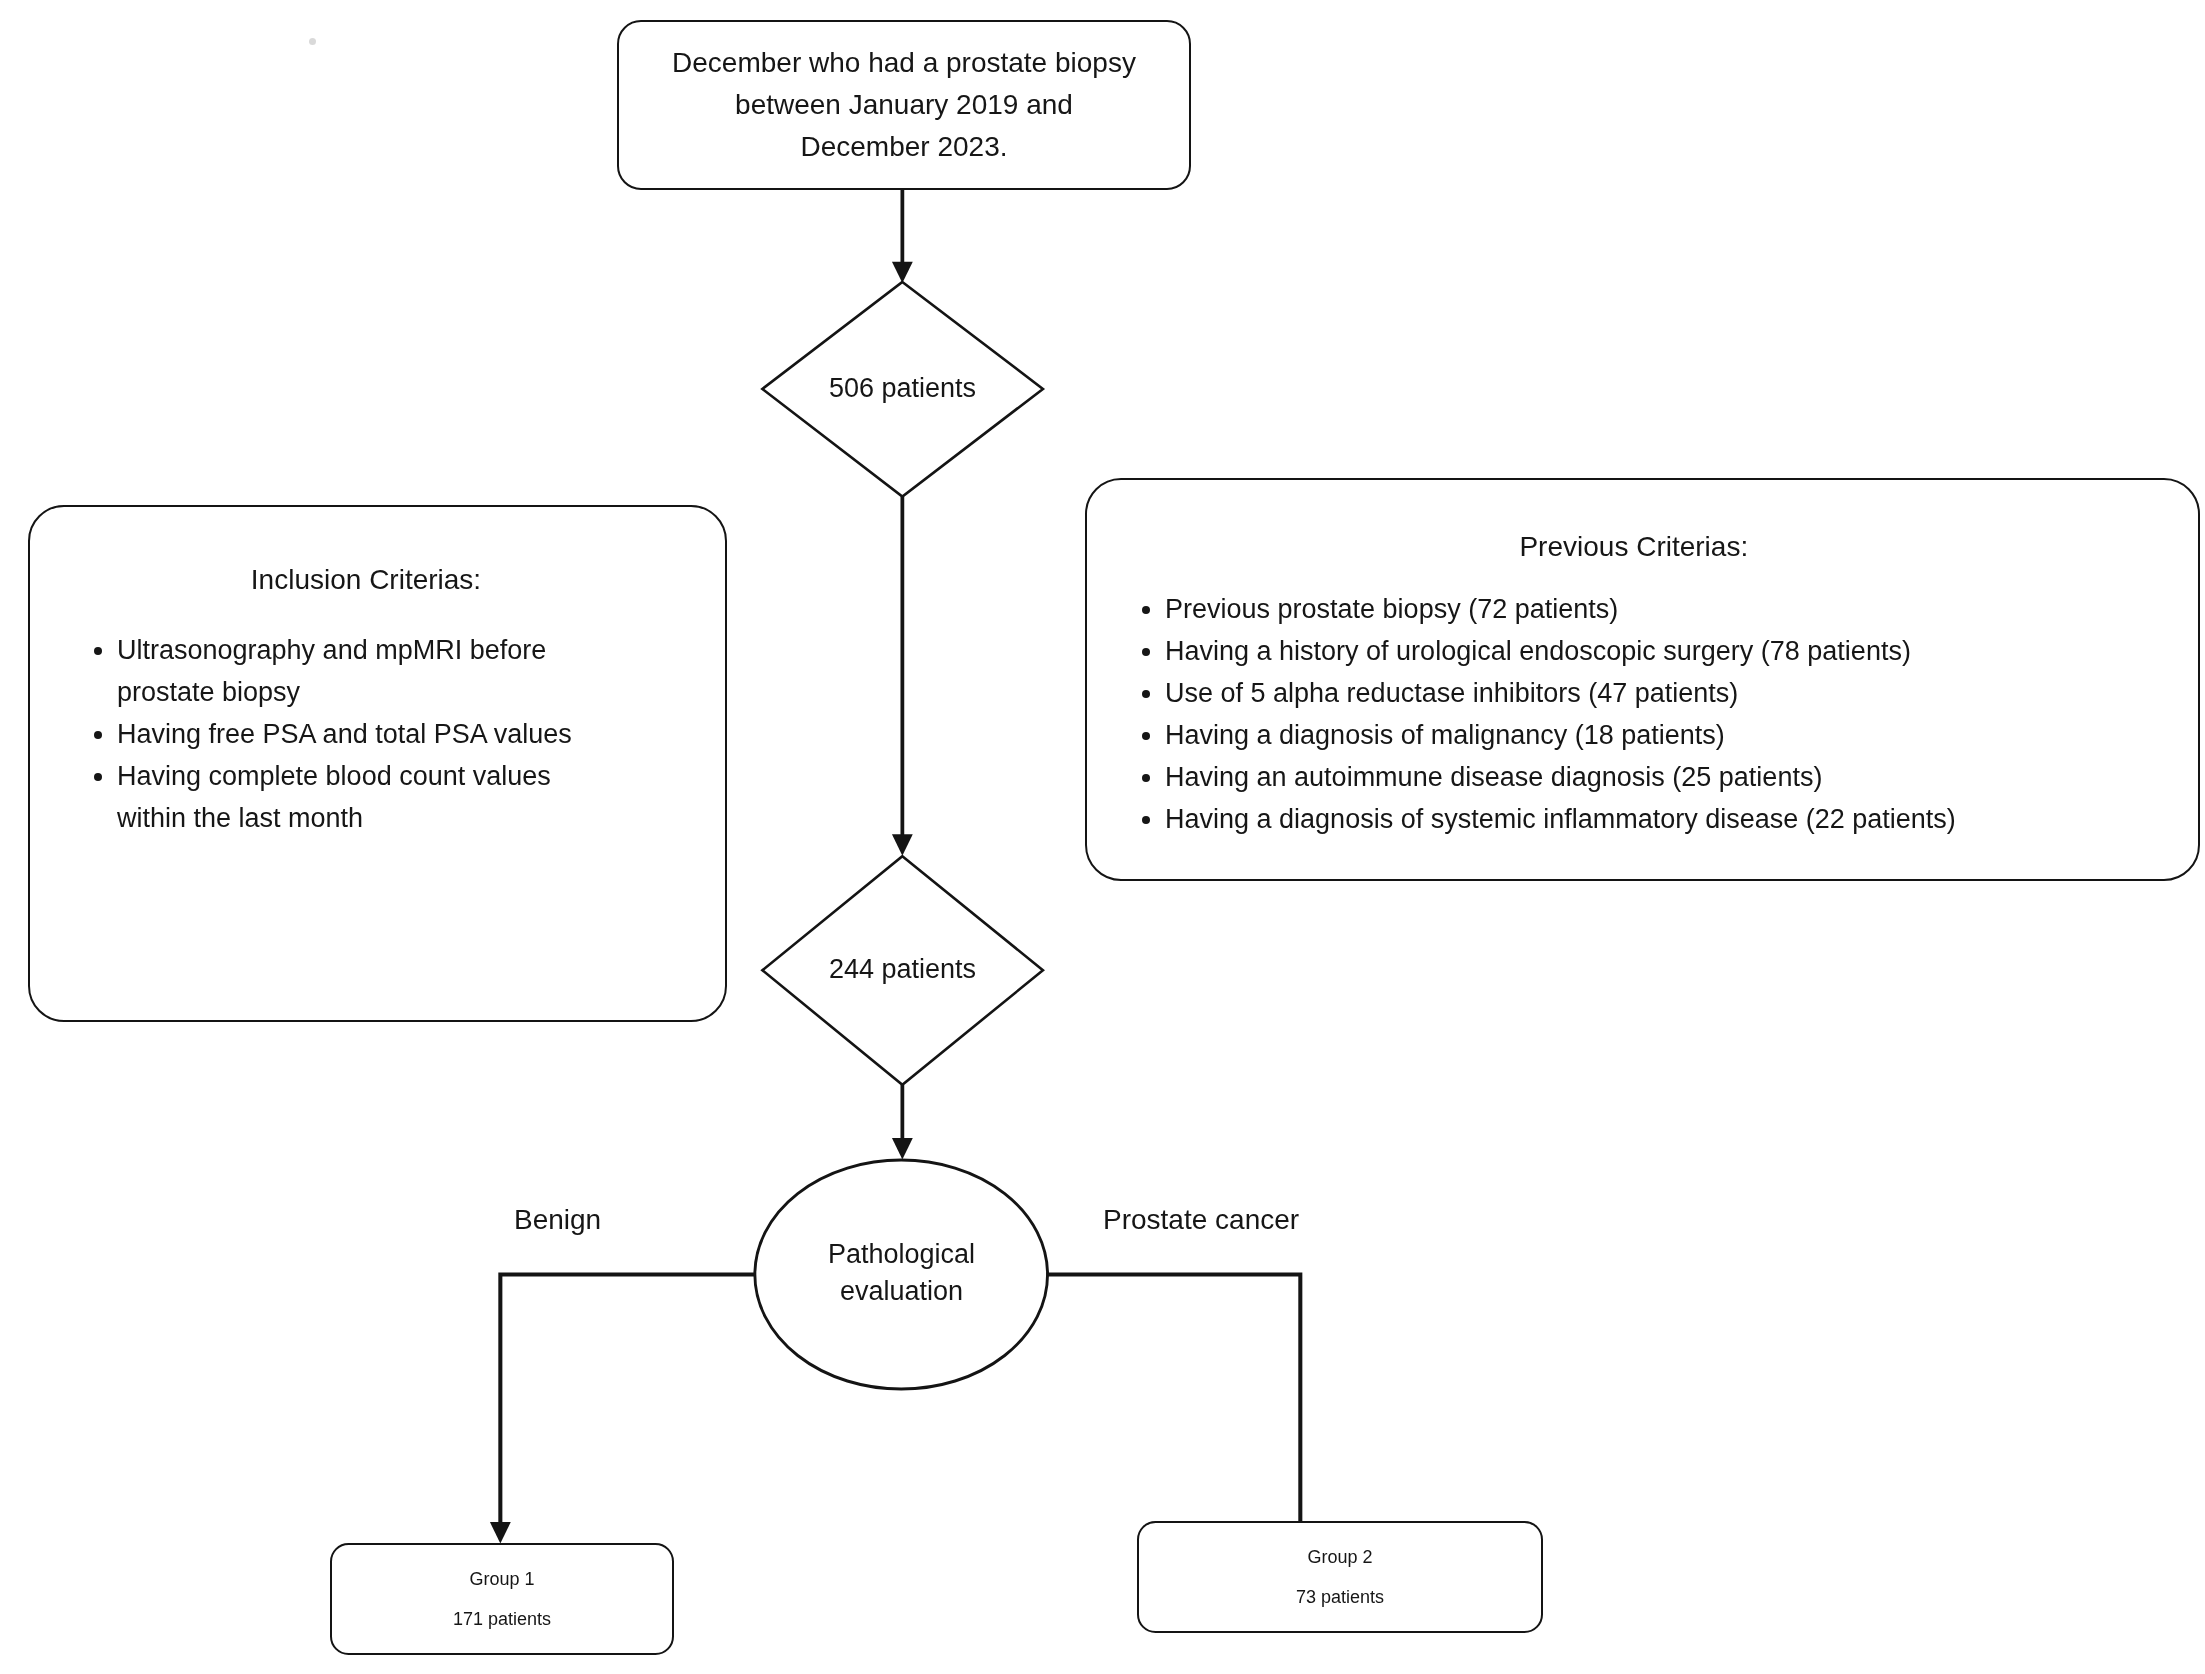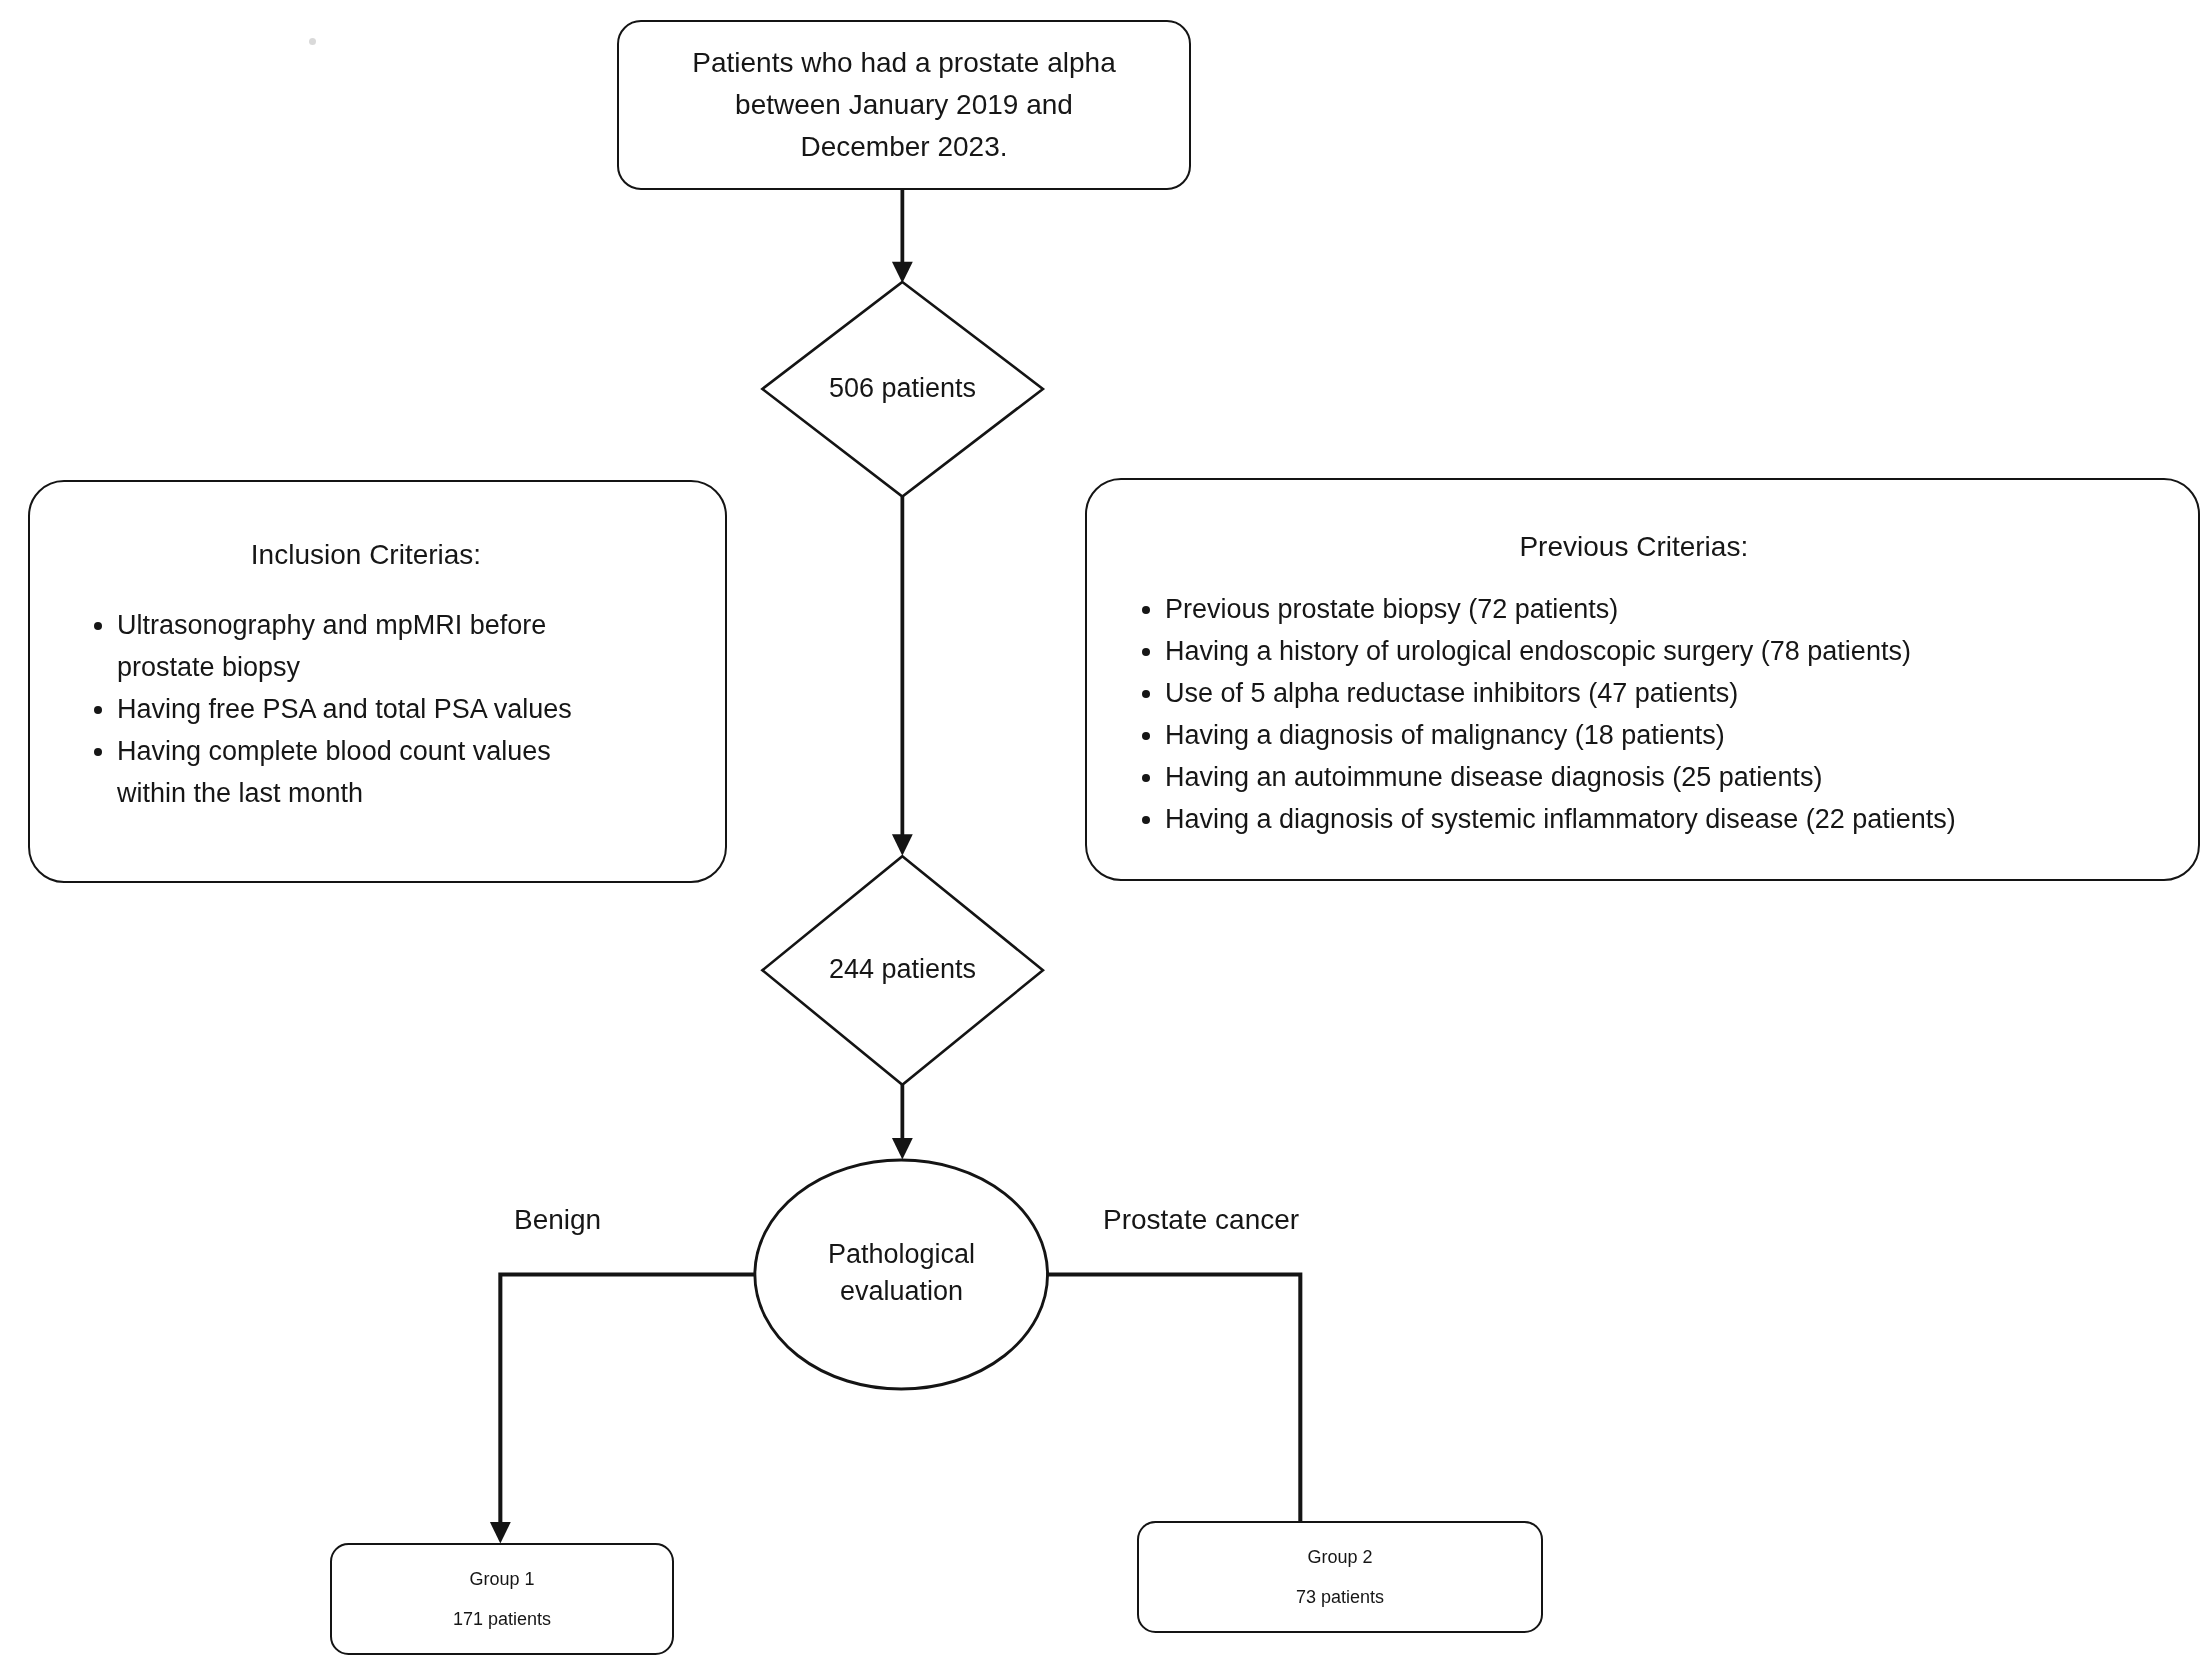--- a/index.html
+++ b/index.html
@@ -42,22 +42,22 @@
     font-size: 28px;
     line-height: 42px;
   }
   .start-box span { display: block; }
   
   .criteria-box {
     border-radius: 36px;
     font-size: 27px;
   }
   .inclusion-box {
-    left: 28px; top: 480px;
-    width: 699px; height: 403px;
+    left: 28px; top: 505px;
+    width: 699px; height: 517px;
     padding: 55px 23px 8px 0;
   }
   .exclusion-box {
     left: 1085px; top: 478px;
     width: 1115px; height: 403px;
     padding: 49px 17.4px 0 0;
   }
   .criteria-title {
     text-align: center;
     font-size: 28px;
@@ -144,21 +144,21 @@
 
     <polyline points="1307,2203 865,2203 865,2632" fill="none" stroke="#141414" stroke-width="7"></polyline>
     <polygon points="865,2668 847,2631 883,2631" fill="#141414"></polygon>
 
     <polyline points="1809,2203 2248,2203 2248,2632" fill="none" stroke="#141414" stroke-width="7"></polyline>
     <polygon points="2248,2668 2230,2631 2266,2631" fill="#141414"></polygon>
   </svg>
 
   <div class="node start-box">
     <div>
-      <span>Patients who had a prostate alpha</span>
+      <span>December who had a prostate biopsy</span>
       <span>between January 2019 and</span>
       <span>December 2023.</span>
     </div>
   </div>
 
   <div class="diamond-label diamond-label-506">506 patients</div>
   <div class="diamond-label diamond-label-244">244 patients</div>
 
   <div class="node criteria-box inclusion-box">
     <div class="criteria-title">Inclusion Criterias:</div>

